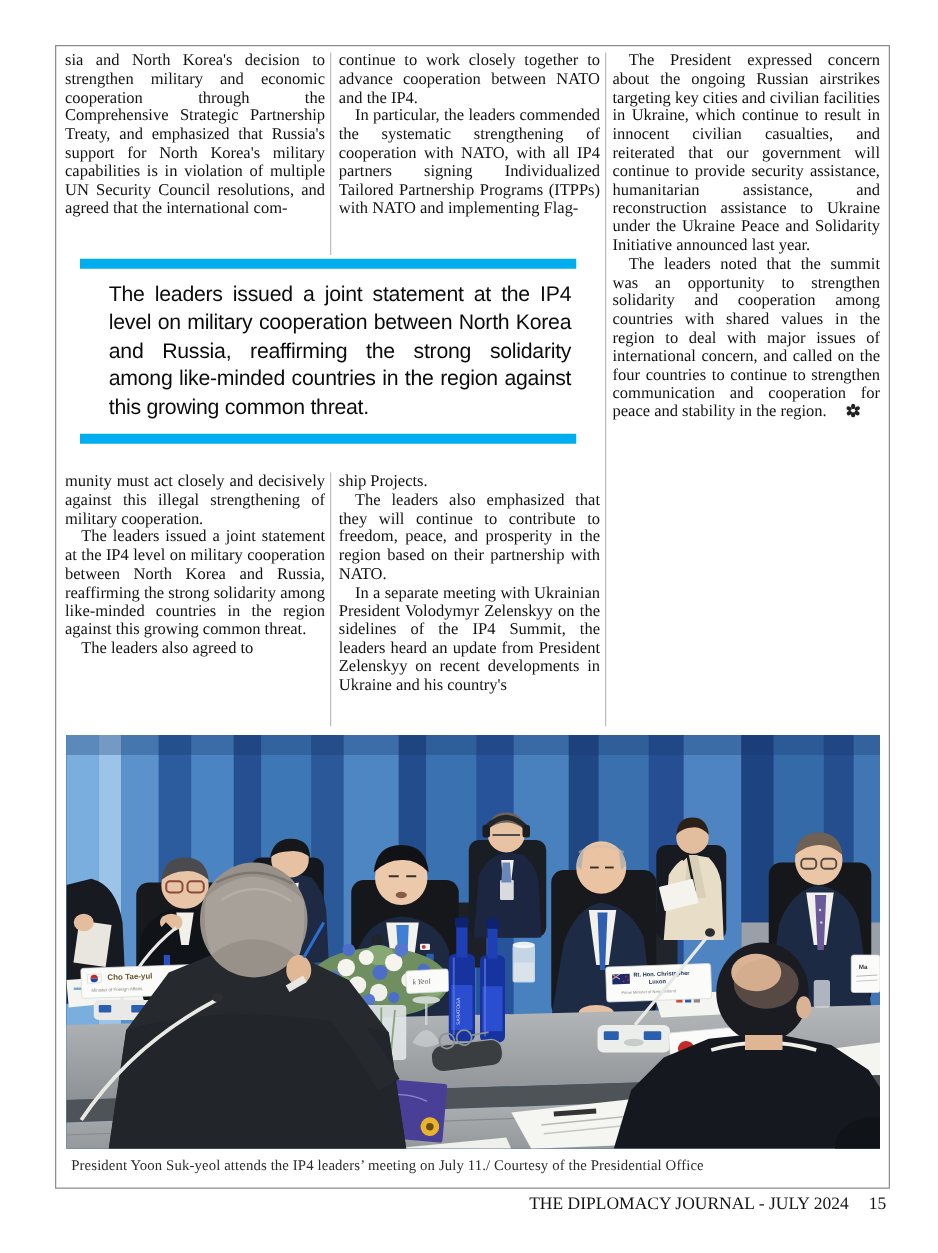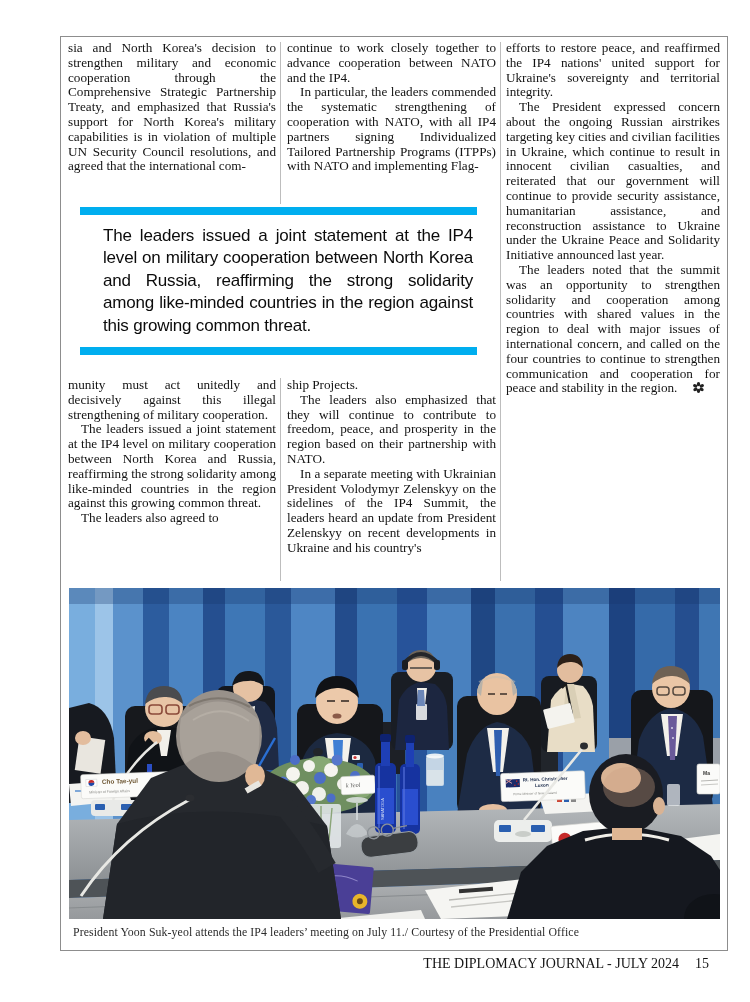--- a/index.html
+++ b/index.html
@@ -1,18 +1,18 @@
 <!DOCTYPE html>
 <html><head>
 <meta charset="utf-8">
 <style>
   html,body{margin:0;padding:0;}
   body{width:750px;height:1002px;position:relative;background:#ffffff;
        font-family:"Liberation Serif",serif;color:#111;}
-  .abs{position:absolute;margin-left:16px;}
+  .abs{position:absolute;}
   
   .page-border{left:44px;top:36px;width:666px;height:913px;border:1px solid #8d8d8d;}
   
   .colblock{overflow:hidden;font-size:13.2px;line-height:14.8px;text-align:justify;
             hyphens:none;color:#121212;}
   .colblock p{margin:0;}
   .colblock p.ind{text-indent:13px;}
   .col-rule{width:1px;background:#bdbdbd;}
   
   .pullquote{left:64px;top:207px;width:397px;height:148px;display:flex;
@@ -41,21 +41,20 @@
 <div class="abs colblock" style="left:52px;top:41px;width:208px;height:164px">
   <p>sia and North Korea's decision to strengthen military and economic cooperation through the Comprehensive Strategic Partnership Treaty, and emphasized that Russia's support for North Korea's military capabilities is in violation of multiple UN Security Council resolutions, and agreed that the international com-</p>
 </div>
 
 <div class="abs colblock" style="left:271px;top:41px;width:209px;height:164px">
   <p>continue to work closely together to advance cooperation between NATO and the IP4.</p>
   <p class="ind">In particular, the leaders commended the systematic strengthening of cooperation with NATO, with all IP4 partners signing Individualized Tailored Partnership Programs (ITPPs) with NATO and implementing Flag-</p>
 </div>
 
 <div class="abs colblock" style="left:490px;top:41px;width:214px;height:541px">
-  <p>efforts to restore peace, and reaffirmed the IP4 nations' united support for Ukraine's sovereignty and territorial integrity.</p>
   <p class="ind">The President expressed concern about the ongoing Russian airstrikes targeting key cities and civilian facilities in Ukraine, which continue to result in innocent civilian casualties, and reiterated that our government will continue to provide security assistance, humanitarian assistance, and reconstruction assistance to Ukraine under the Ukraine Peace and Solidarity Initiative announced last year.</p>
   <p class="ind"><span>The leaders noted that the summit was an opportunity to strengthen solidarity and cooperation among countries with shared values in the region to deal with major issues of international concern, and called on the four countries to continue to strengthen communication and cooperation for peace and stability in the region.</span><span class="endmark-icon"><svg width="11" height="11" viewBox="0 0 20 20">
           <g fill="#222">
             <ellipse cx="10" cy="4" rx="3" ry="4"></ellipse>
             <ellipse cx="10" cy="16" rx="3" ry="4"></ellipse>
             <ellipse cx="4" cy="7" rx="3" ry="4" transform="rotate(-60 4 7)"></ellipse>
             <ellipse cx="16" cy="7" rx="3" ry="4" transform="rotate(60 16 7)"></ellipse>
             <ellipse cx="4.5" cy="13.5" rx="3" ry="4" transform="rotate(-120 4.5 13.5)"></ellipse>
             <ellipse cx="15.5" cy="13.5" rx="3" ry="4" transform="rotate(120 15.5 13.5)"></ellipse>
             <circle cx="10" cy="10" r="2.4" fill="#fff"></circle>
@@ -63,21 +62,21 @@
         </svg></span></p>
 </div>
 
 <div class="abs pullquote">
   <div class="pq-bar"></div>
   <div class="pq-text">The leaders issued a joint statement at the IP4 level on military cooperation between North Korea and Russia, reaffirming the strong solidarity among like-minded countries in the region against this growing common threat.</div>
   <div class="pq-bar"></div>
 </div>
 
 <div class="abs colblock" style="left:52px;top:378px;width:208px;height:205px">
-  <p>munity must act unitedly and decisively against this illegal strengthening of military cooperation.</p>
+  <p>munity must act closely and decisively against this illegal strengthening of military cooperation.</p>
   <p class="ind">The leaders issued a joint statement at the IP4 level on military cooperation between North Korea and Russia, reaffirming the strong solidarity among like-minded countries in the region against this growing common threat.</p>
   <p class="ind">The leaders also agreed to</p>
 </div>
 
 <div class="abs colblock" style="left:271px;top:378px;width:209px;height:205px">
   <p>ship Projects.</p>
   <p class="ind">The leaders also emphasized that they will continue to contribute to freedom, peace, and prosperity in the region based on their partnership with NATO.</p>
   <p class="ind">In a separate meeting with Ukrainian President Volodymyr Zelenskyy on the sidelines of the IP4 Summit, the leaders heard an update from President Zelenskyy on recent developments in Ukraine and his country's</p>
 </div>
 

